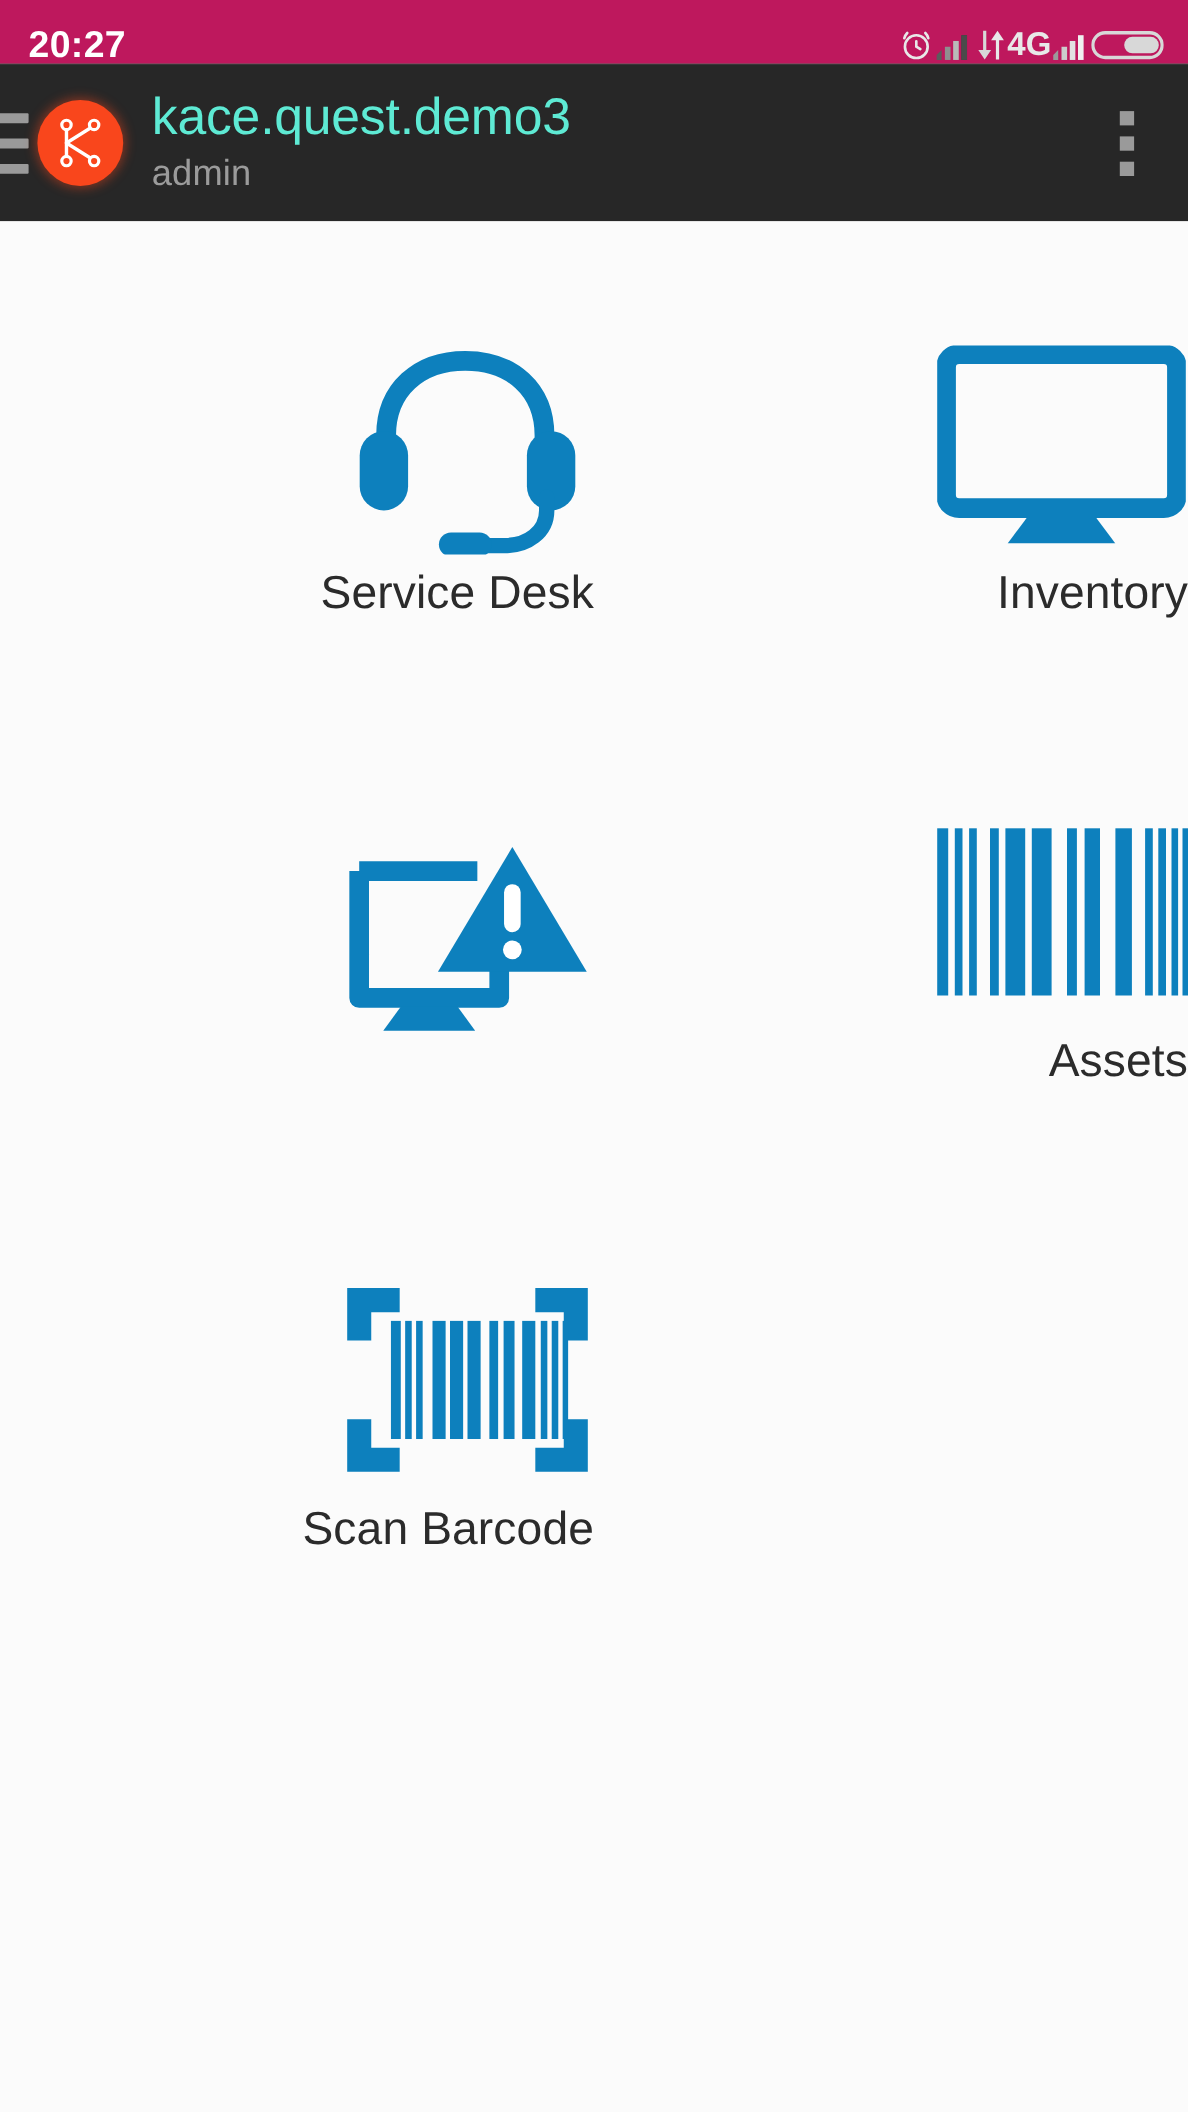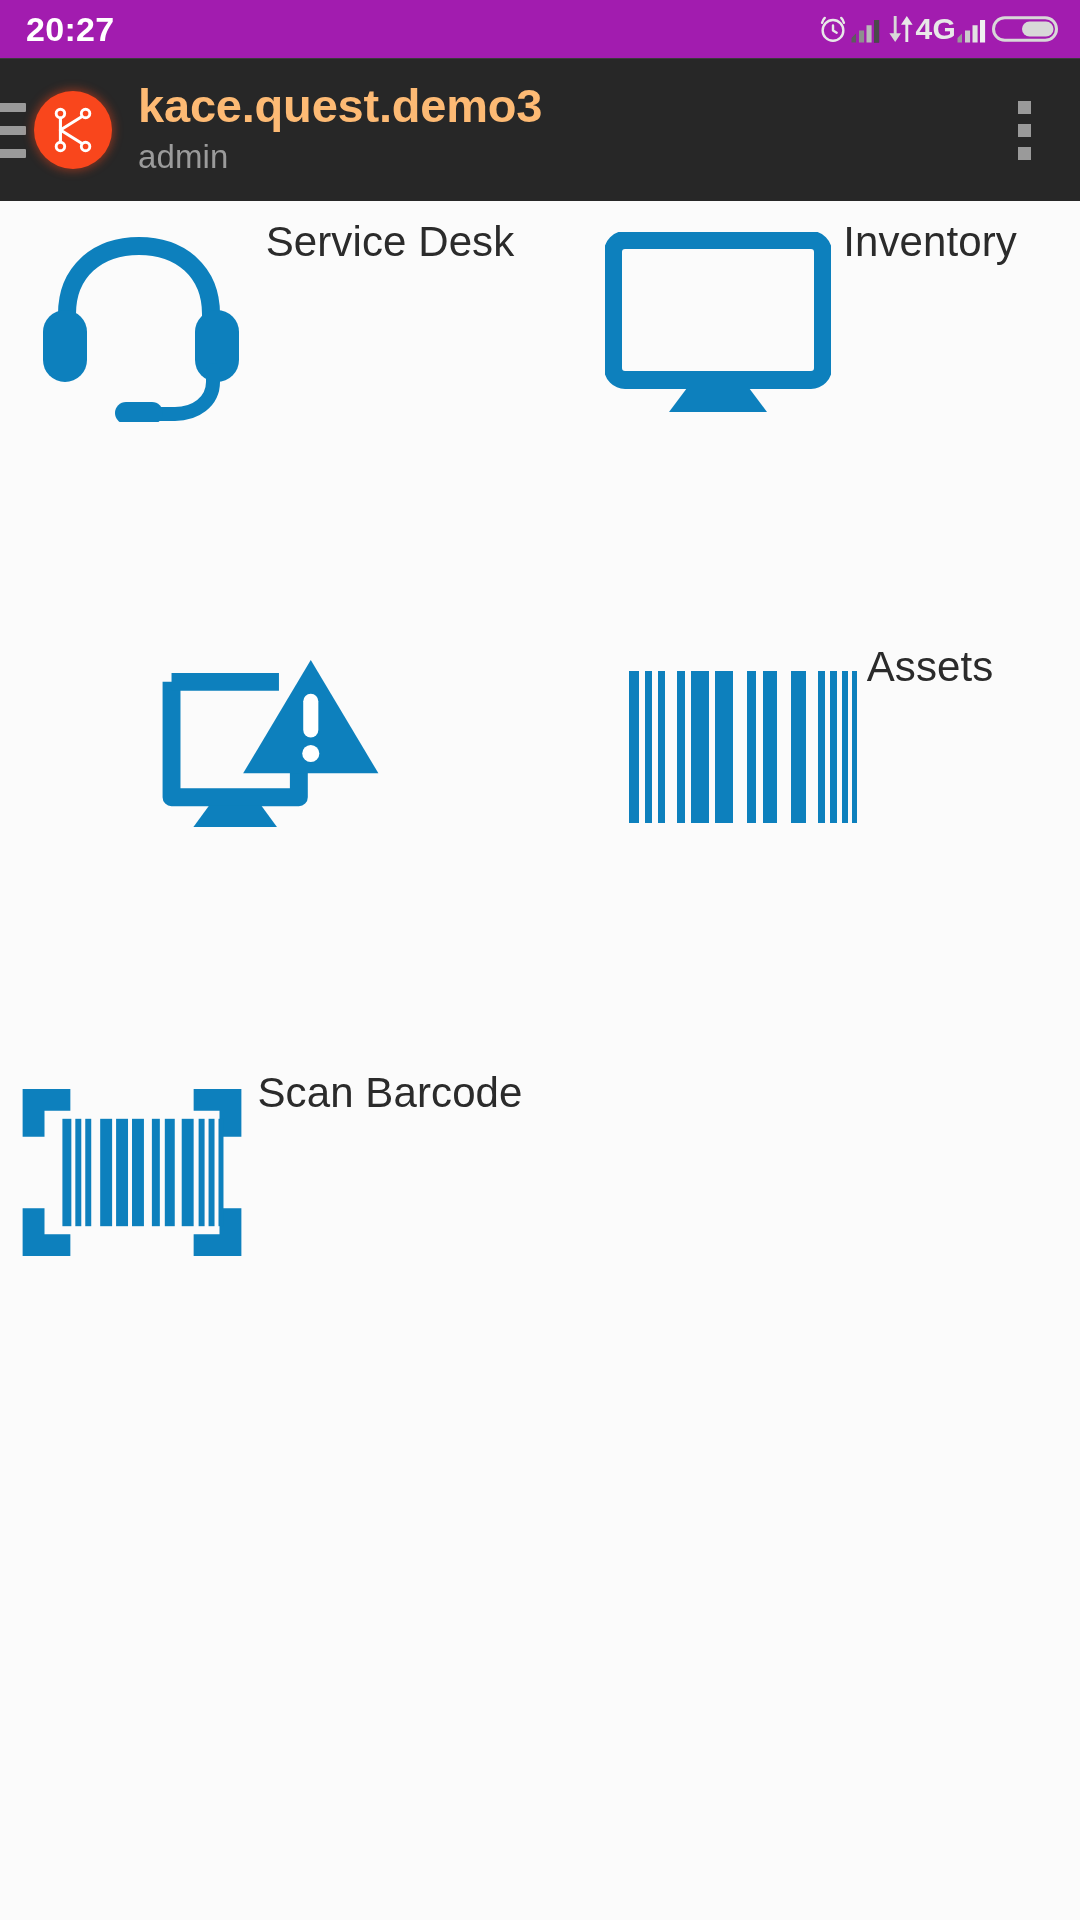--- a/index.html
+++ b/index.html
@@ -6,22 +6,22 @@
   html, body {
     width:1080px; height:1920px;
     background:#ffffff;
     font-family:"Liberation Sans", sans-serif;
     overflow:hidden;
   }
 
   
   .statusbar{
     height:58px; width:100%;
-    background:#a21caf;
-    display:flex; align-items:center;
+    background:#be185d;
+    display:flex; align-items:flex-end;
     padding:0 22px 0 26px;
     position:relative;
   }
   .status-clock{
     color:#ffffff; font-size:34px; font-weight:bold;
     letter-spacing:0.3px; line-height:1;
   }
   .status-right{
     margin-left:auto; display:flex; align-items:center; gap:0;
   }
@@ -56,21 +56,21 @@
     border-radius:50%;
     background:#f9461c;
     display:flex; align-items:center; justify-content:center;
     box-shadow:0 0 10px 2px rgba(249,70,28,0.45);
   }
   .titles{
     margin-left:26px; display:flex; flex-direction:column; justify-content:center;
     flex:1 1 auto; min-width:0;
   }
   .app-title{
-    color:#fdba74; font-size:47px; line-height:1.08; font-weight:700;
+    color:#5eead4; font-size:47px; line-height:1.08; font-weight:400;
     white-space:nowrap; letter-spacing:-0.2px;
   }
   .app-subtitle{
     color:#9b9b9b; font-size:33px; line-height:1.3; font-weight:400;
     margin-top:4px; letter-spacing:0.1px;
   }
   .overflow{
     flex:0 0 auto;
     width:64px; height:100%;
     display:flex; flex-direction:column; align-items:center; justify-content:center;
@@ -84,22 +84,22 @@
   .content{
     width:100%;
     height:calc(1920px - 58px - 143px);
     background:#fbfbfb;
     display:grid;
     grid-template-columns:1fr 1fr;
     grid-template-rows:repeat(4, 1fr);
     padding-top:18px;
   }
   .tile{
-    display:flex; 
-    align-items:flex-start; justify-content:center;
+    display:flex; flex-direction:column;
+    align-items:flex-end; justify-content:center;
     gap:10px;
     cursor:pointer;
     -webkit-tap-highlight-color:transparent;
   }
   .tile-icon{
     height:205px; width:230px;
     display:flex; align-items:center; justify-content:center;
   }
   .tile-icon svg{ display:block; }
   .tile-label{

